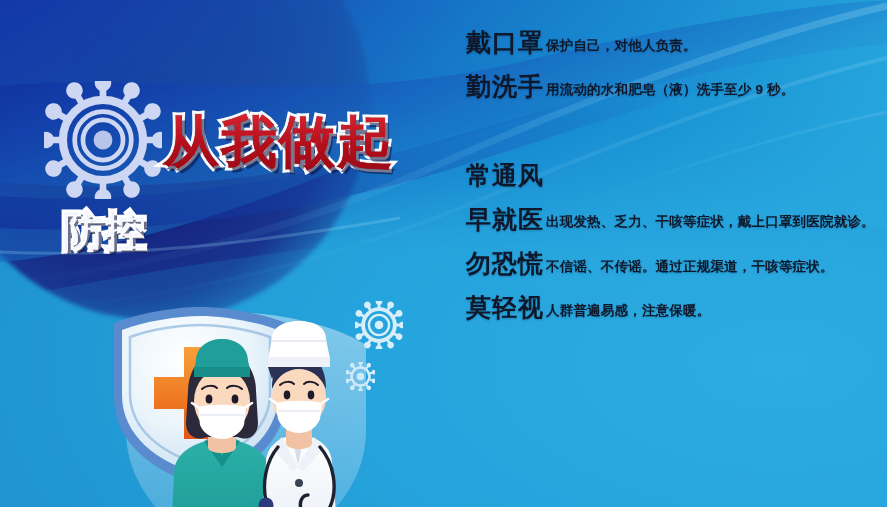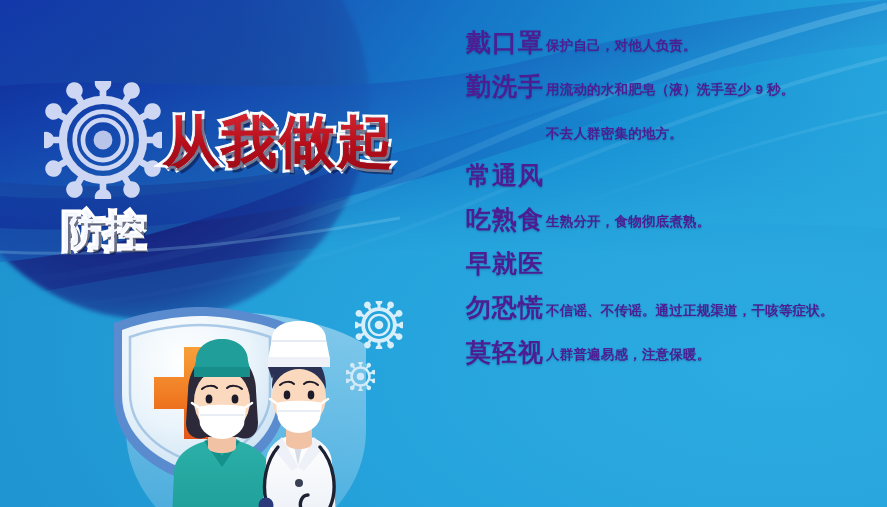--- a/index.html
+++ b/index.html
@@ -86,27 +86,27 @@
     -webkit-text-fill-color:transparent;text-shadow:none;
   }
 
   .illus{position:absolute;left:96px;top:248px;width:300px;height:259px;}
 
   
   .list{position:absolute;left:460px;top:18px;width:427px;}
   .row{position:relative;height:44.2px;}
   .head{
     position:absolute;left:6px;bottom:7px;
-    font-size:25px;font-weight:700;color:#4c1d95;
+    font-size:25px;font-weight:700;color:#0f172a;
     letter-spacing:1px;line-height:1;white-space:nowrap;
     text-shadow:0 1px 2px rgba(10,40,70,.28);
   }
   .desc{
     position:absolute;left:86px;bottom:10px;
-    font-size:13.5px;font-weight:700;color:#4c1d95;
+    font-size:13.5px;font-weight:700;color:#0f172a;
     letter-spacing:.2px;line-height:1;white-space:nowrap;
     text-shadow:0 1px 2px rgba(10,40,70,.25);
   }
 </style>
 </head>
 <body>
 
 <div id="poster">
 
   <div class="bg-base"></div>
@@ -417,31 +417,27 @@
 
     <div class="row">
       <span class="head">戴口罩</span>
       <span class="desc">保护自己，对他人负责。</span>
     </div>
     <div class="row">
       <span class="head">勤洗手</span>
       <span class="desc">用流动的水和肥皂（液）洗手至少 9 秒。</span>
     </div>
     <div class="row">
-      <span class="desc">不去人群密集的地方。</span>
     </div>
     <div class="row">
       <span class="head">常通风</span>
     </div>
     <div class="row">
-      <span class="head">吃熟食</span>
-      <span class="desc">生熟分开，食物彻底煮熟。</span>
-    </div>
-    <div class="row">
       <span class="head">早就医</span>
+      <span class="desc">出现发热、乏力、干咳等症状，戴上口罩到医院就诊。</span>
     </div>
     <div class="row">
       <span class="head">勿恐慌</span>
       <span class="desc">不信谣、不传谣。通过正规渠道，干咳等症状。</span>
     </div>
     <div class="row">
       <span class="head">莫轻视</span>
       <span class="desc">人群普遍易感，注意保暖。</span>
     </div>
 

